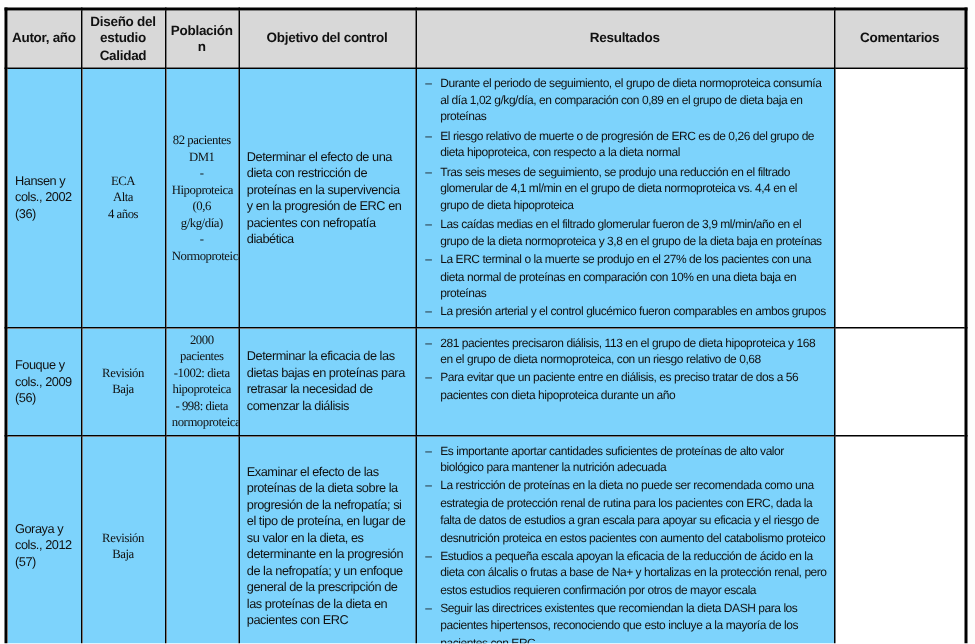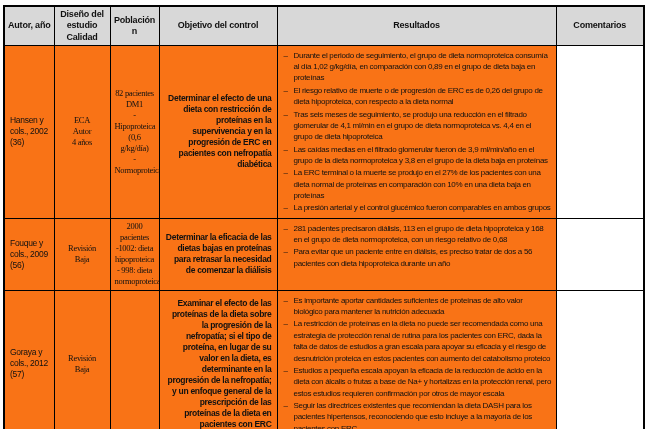--- a/index.html
+++ b/index.html
@@ -8,24 +8,24 @@
   table.study-table{
     position:absolute;left:3px;top:5px;width:640px;height:419px;
     border-collapse:collapse;table-layout:fixed;
     border:2px solid #000;
   }
   th,td{border:1px solid #000;overflow:hidden;}
   th{
     background:#d8d8d8;font-size:9px;font-weight:bold;text-align:center;
     line-height:1.25;padding:2px 3px;letter-spacing:-0.2px;
   }
-  td{font-size:8.5px;letter-spacing:-0.3px;line-height:1.3;padding:2px 4px;vertical-align:middle;background:#f97316;}
+  td{font-size:8.5px;letter-spacing:-0.3px;line-height:1.3;padding:2px 4px;vertical-align:middle;background:#7dd3fc;}
   td.c-autor{text-align:left;padding-left:5px;margin-left:40px;}
   td.c-center{text-align:center;font-family:Liberation Serif, serif;}
-  td.c-objetivo{text-align:right;padding:3px 5px;font-weight:bold;}
+  td.c-objetivo{text-align:left;padding:3px 5px;}
   td.c-resultados{vertical-align:top;text-align:left;font-size:8px;padding:4px 4px 2px 6px;line-height:1.42;}
   td.c-coment{background:#fff;}
   .line{display:block;}
   .bullet{position:relative;padding-left:10px;margin:0 0 1px 0;}
   .bullet::before{content:"\2013";position:absolute;left:0;top:0;}
 </style>
 </head>
 <body>
 
 <div class="page">
@@ -45,21 +45,21 @@
       <th>Población n</th>
       <th>Objetivo del control</th>
       <th>Resultados</th>
       <th>Comentarios</th>
     </tr>
 
     <tr style="height:173px">
       <td class="c-autor">Hansen y cols., 2002 (36)</td>
       <td class="c-center">
         <span class="line">ECA</span>
-        <span class="line">Autor</span>
+        <span class="line">Alta</span>
         <span class="line">4 años</span>
       </td>
       <td class="c-center">
         <span class="line">82 pacientes</span>
         <span class="line">DM1</span>
         <span class="line">- Hipoproteica</span>
         <span class="line">(0,6 g/kg/día)</span>
         <span class="line">-</span>
         <span class="line">Normoproteica</span>
       </td>

